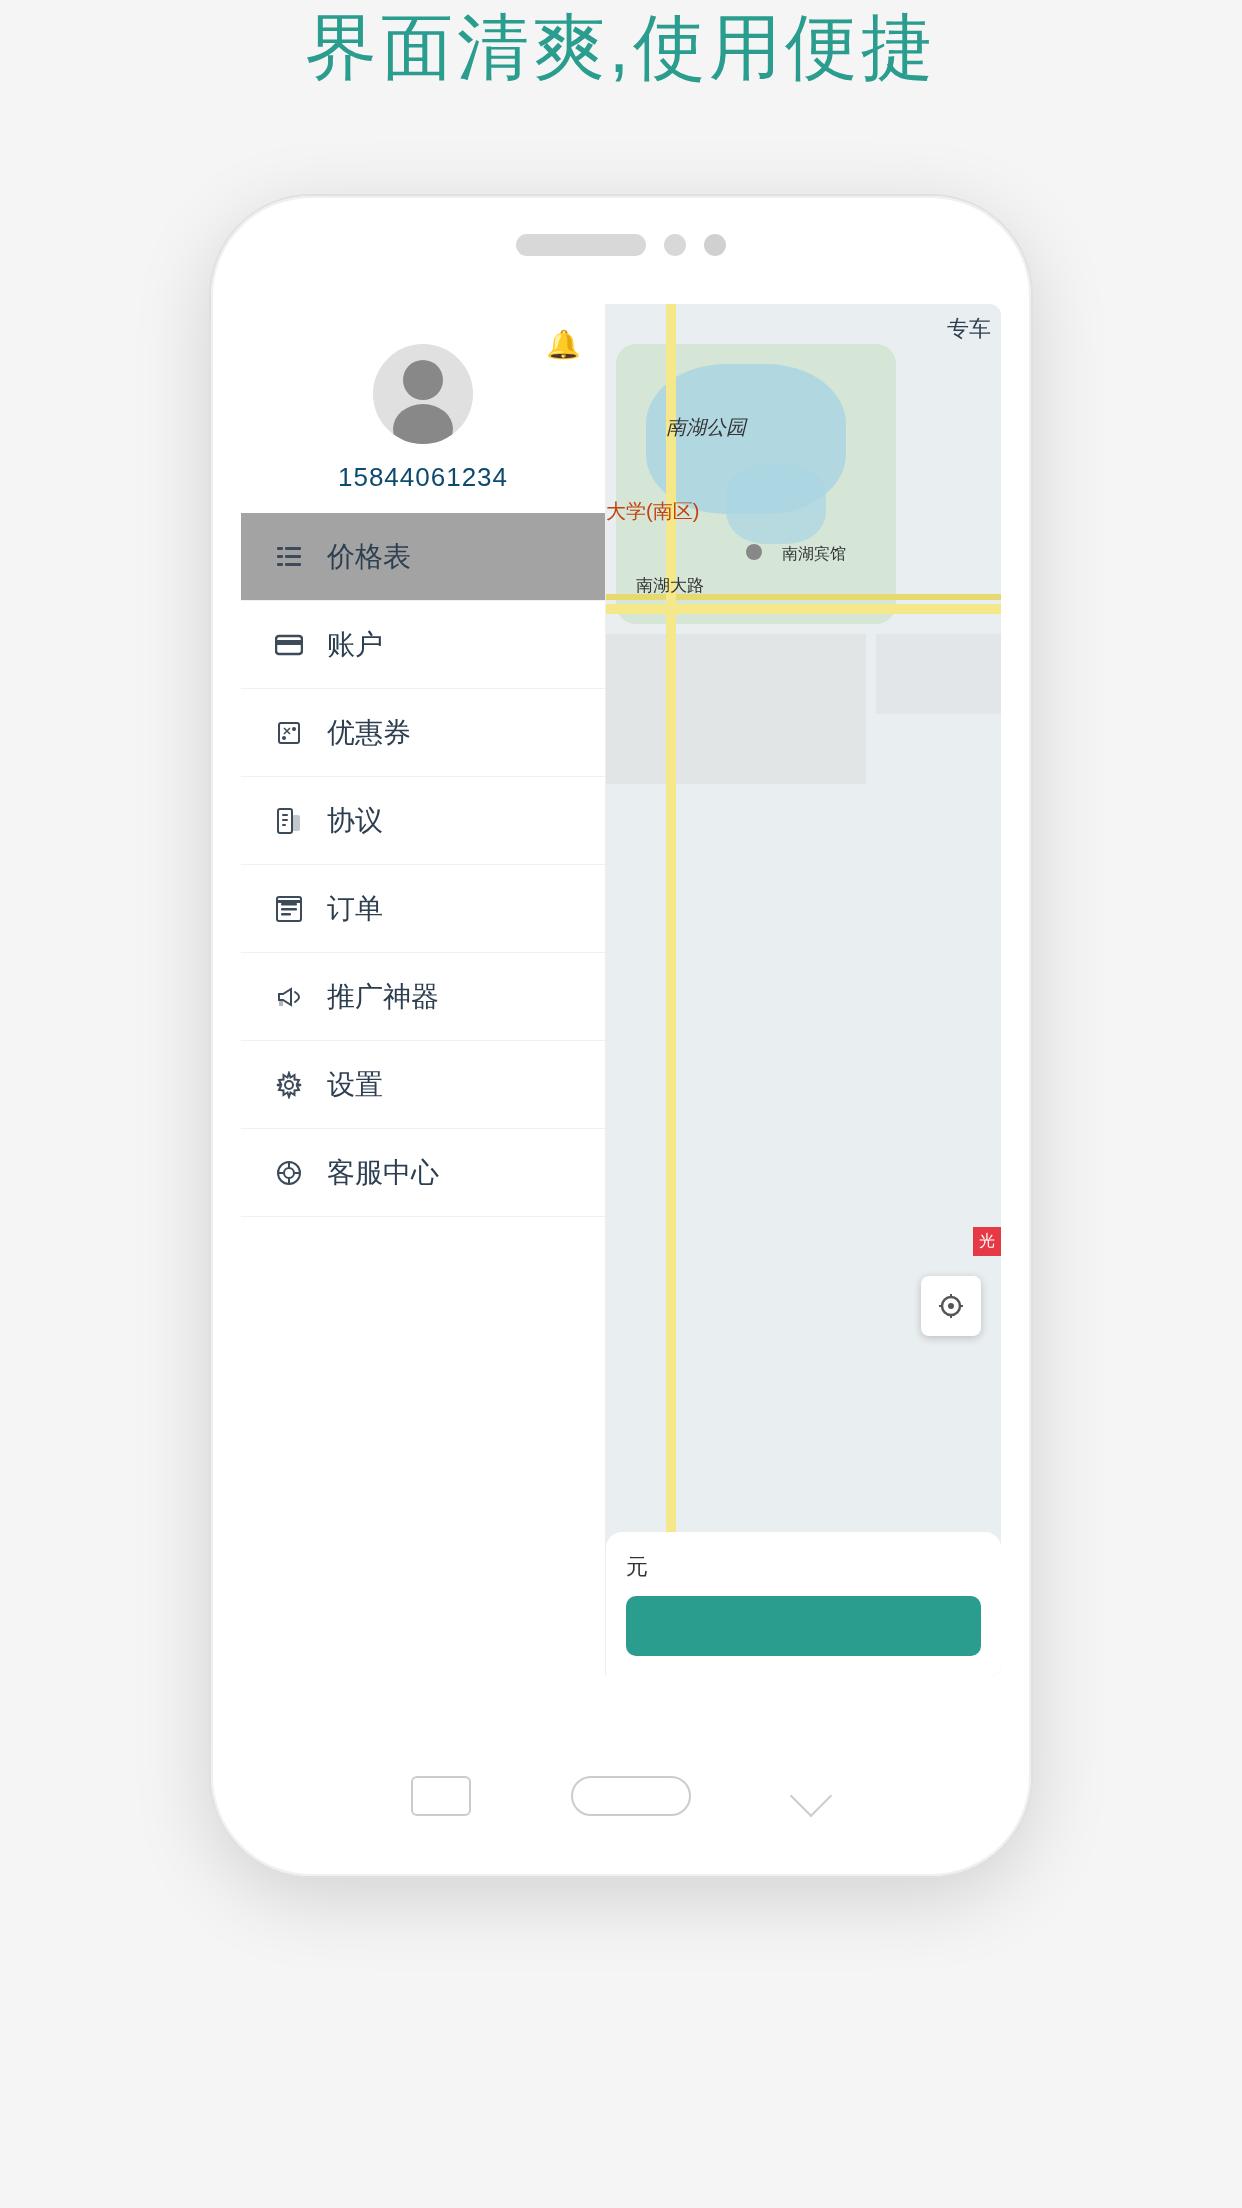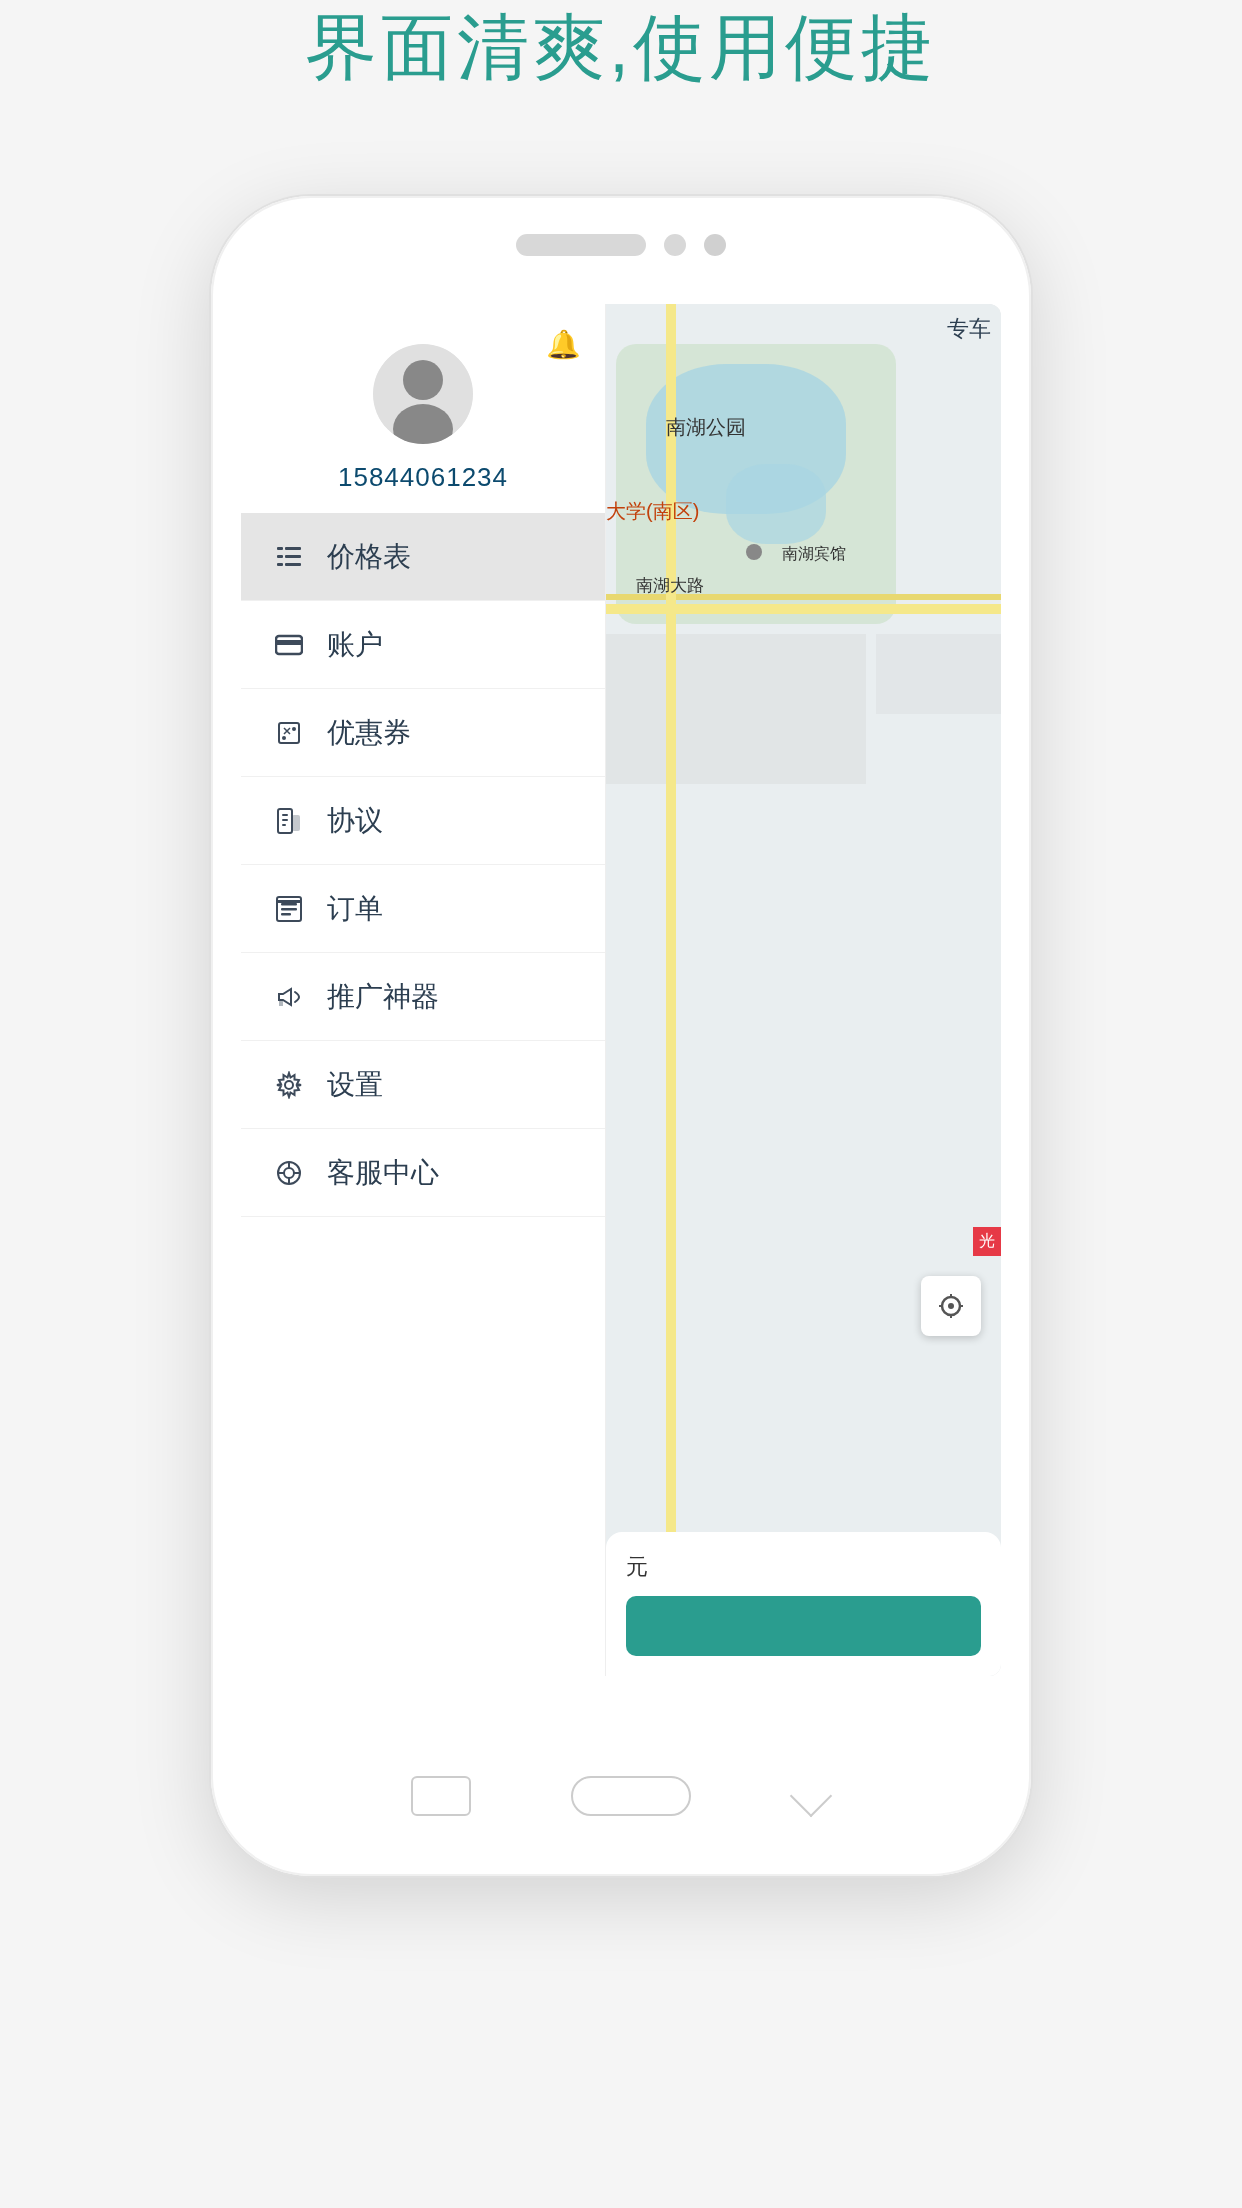--- a/index.html
+++ b/index.html
@@ -188,21 +188,21 @@
       display: flex;
       align-items: center;
       padding: 0 30px;
       height: 88px;
       border-bottom: 1px solid #f0f0f0;
       cursor: pointer;
       transition: background 0.15s;
     }
 
     .menu-item:first-child {
-      background: #e5e5e5;
+      background: #a3a3a3;
     }
 
     .menu-icon {
       width: 36px;
       height: 36px;
       margin-right: 20px;
       display: flex;
       align-items: center;
       justify-content: center;
       color: #3d4a5a;
@@ -506,21 +506,21 @@
       <div class="map-lake2"></div>
 
       <div class="map-road-h" style="top:300px; left:0; right:0;"></div>
       <div class="map-road-h" style="top:290px; left:0; right:0; height:6px; background:#e8d870;"></div>
 
       <div class="map-road-v" style="top:0; bottom:0; left:60px;"></div>
 
       <div class="map-road-gray" style="top:330px; left:0; width:260px; height:150px; opacity:0.3;"></div>
       <div class="map-road-gray" style="top:330px; left:270px; width:200px; height:80px; opacity:0.25;"></div>
 
-      <div class="map-label" style="top:110px; left:60px; font-size:20px;">南湖公园</div>
+      <div class="map-label" style="top:110px; left:60px; font-size:20px;font-style:italic;">南湖公园</div>
 
       <div class="map-label" style="top:270px; left:30px; font-size:17px;font-family:Liberation Serif, serif;">南湖大路</div>
 
       <div class="map-label" style="top:240px; left:140px; font-size:16px; display:flex; align-items:flex-start; gap:20px;">
         <span style="display:inline-block; width:16px; height:16px; background:#888; border-radius:50%;"></span>
         <span>南湖宾馆</span>
       </div>
 
       <div class="map-label" style="top:195px; left:0; font-size:20px; color:#c2410c; max-width:60px; line-height:1.2;">大学(南区)</div>
 

